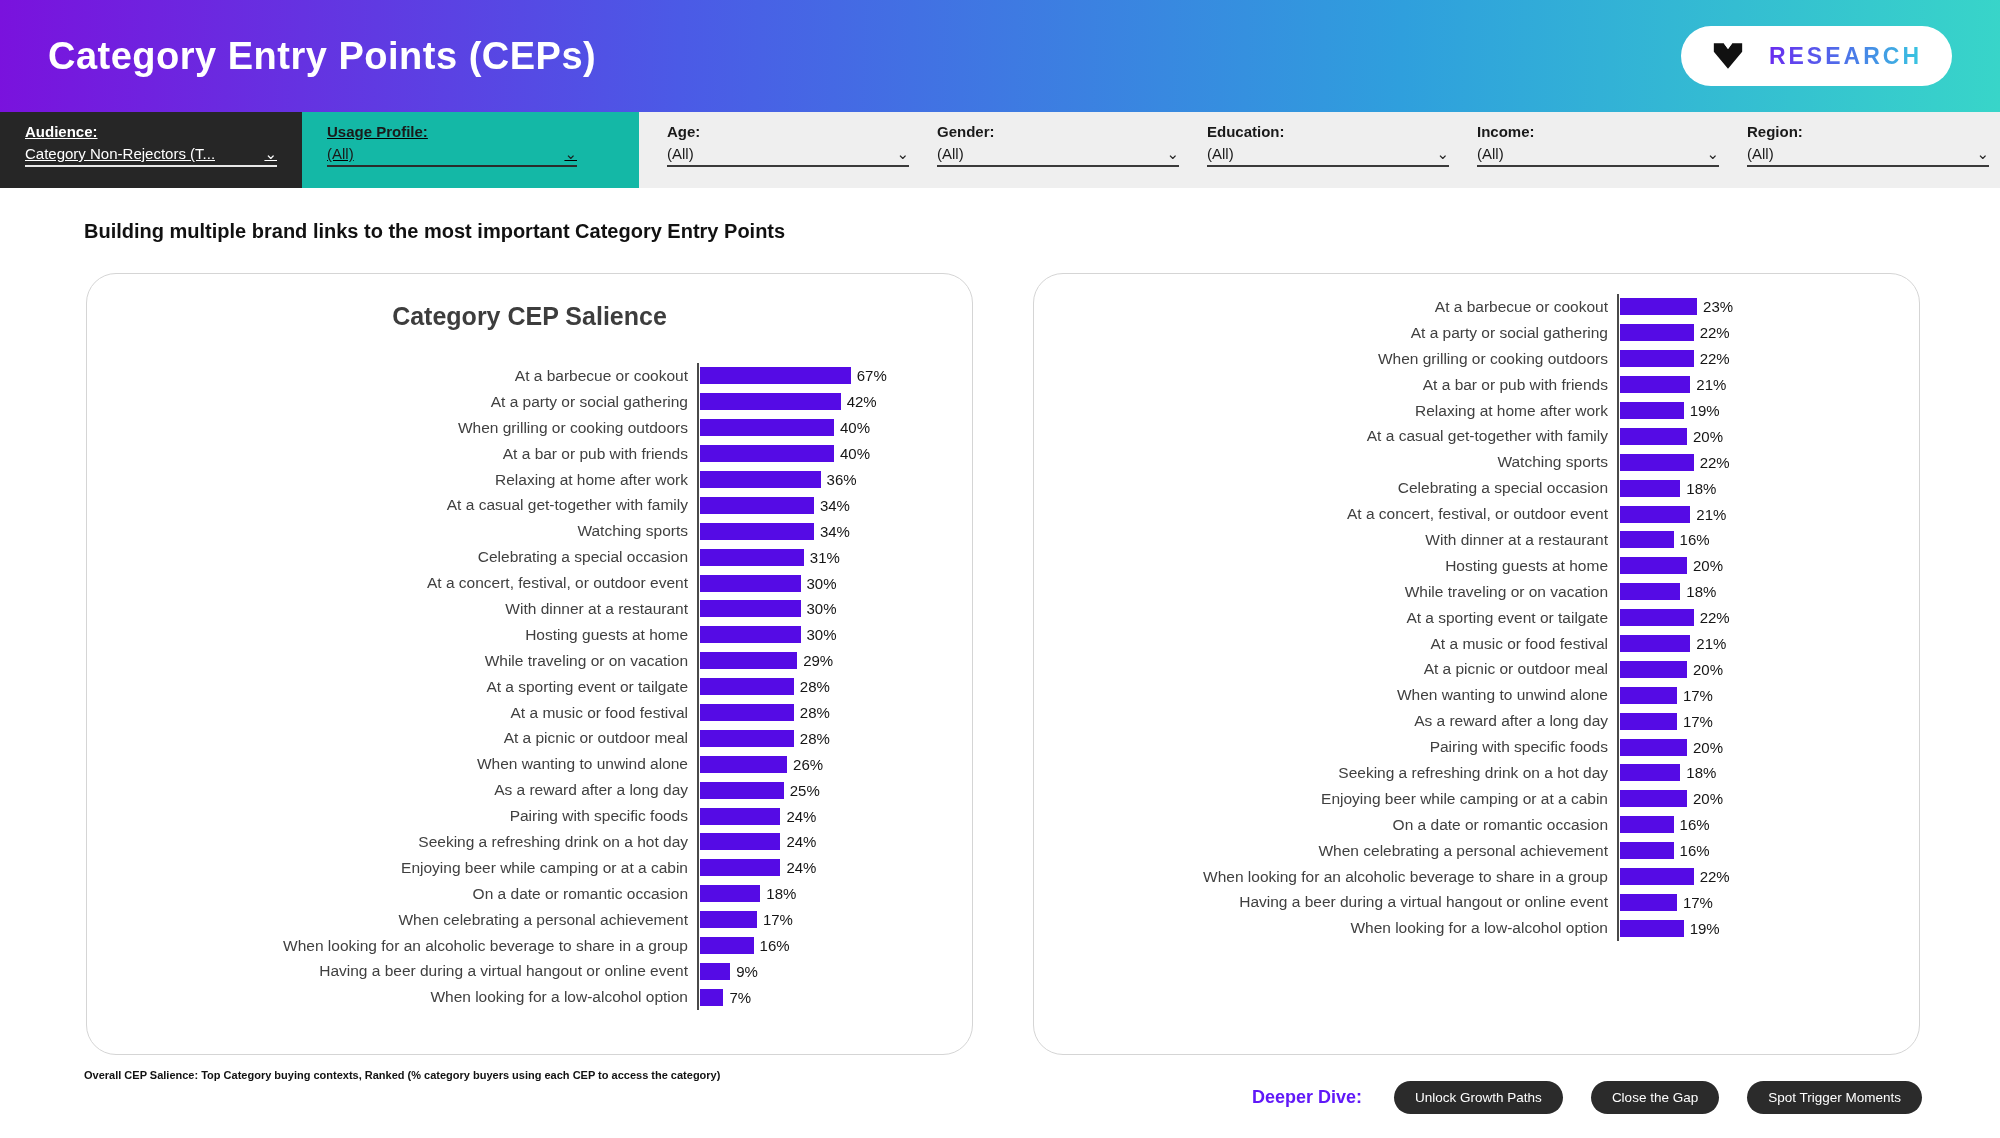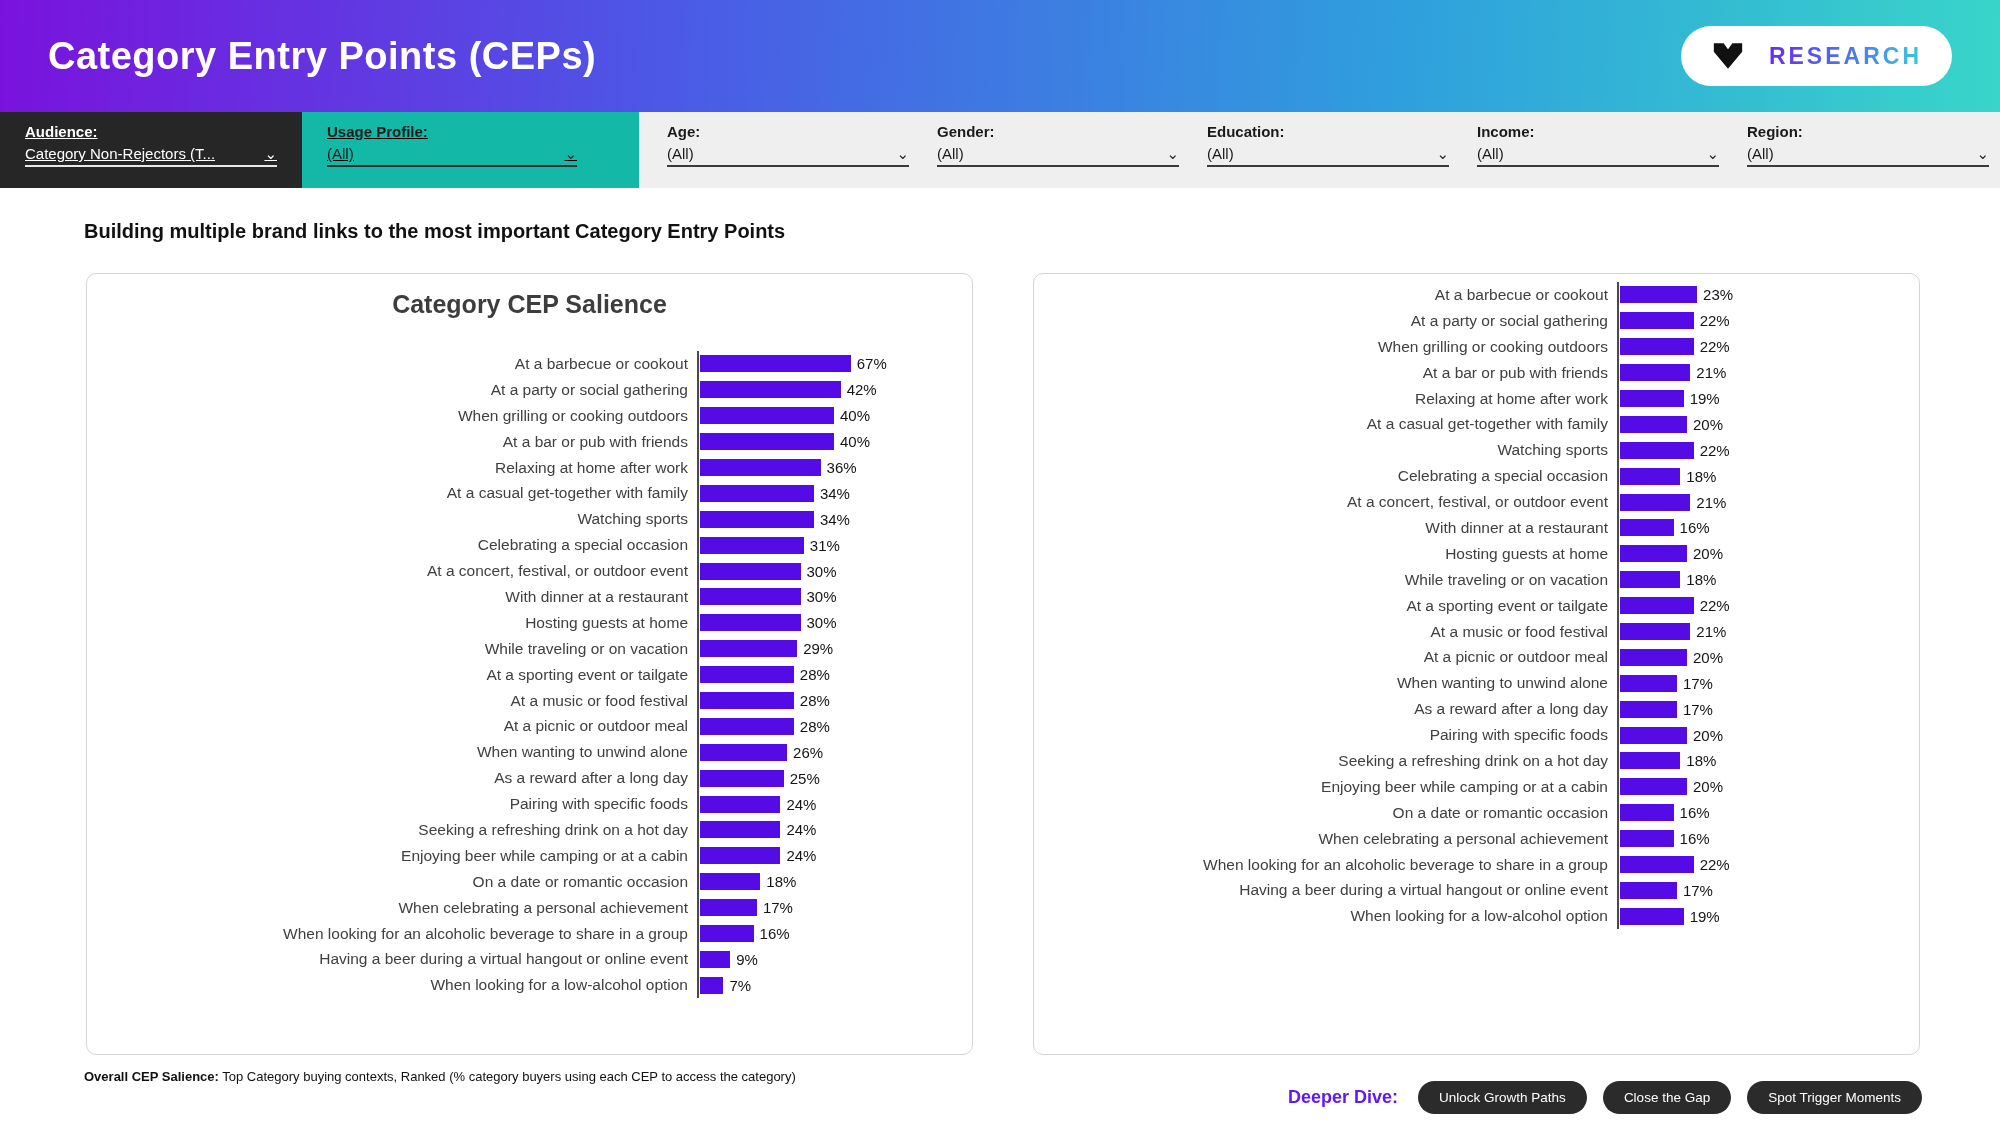--- a/index.html
+++ b/index.html
@@ -34,36 +34,36 @@
   .f-light { flex:1; display:flex; }
   .f-light .filter { padding-left:28px; }
   .f-light .f-control { width:242px; }
 
   
   .subtitle { margin:32px 0 0 84px; font-size:20px; font-weight:bold; color:#111111; }
 
   
   .cards { display:flex; gap:60px; margin:30px 80px 0 86px; }
   .card { flex:1; height:782px; background:#ffffff; border:1px solid #d5d5d5;
-    border-radius:10px; padding:8px 18px 0 18px; }
+    border-radius:30px; padding:20px 18px 0 18px; }
   .card-title { text-align:center; font-size:25px; font-weight:bold; color:#3d3d3d;
     margin:8px 0 32px 0; }
   .chart-row { display:flex; align-items:center; height:25.9px; }
   .row-label { width:var(--lw); text-align:right; padding-right:9px; font-size:15.5px;
     color:#404040; white-space:nowrap; }
   .bar-cell { display:flex; align-items:center; height:100%;
     border-left:2px solid #4a4a4a; padding-left:1px; }
   .bar { height:17px; }
   .bar-value { font-size:15px; color:#151515; margin-left:6px; }
 
   
   .footer { display:flex; justify-content:space-between; align-items:flex-start;
     margin:12px 78px 0 84px; }
-  .footnotes { font-size:13px; color:#111111; line-height:1.6; }
-  .deeper { display:flex; align-items:center; gap:16px; margin-top:14px; }
+  .footnotes { font-size:11px; color:#111111; line-height:1.6;font-weight:bold; }
+  .deeper { display:flex; align-items:center; gap:28px; margin-top:14px; }
   .deeper-label { font-size:18px; font-weight:bold; color:#6018f8; margin-right:4px; }
   .pill-btn { background:#2b2b2b; color:#ffffff; border:none; border-radius:17px;
     font-size:13.5px; font-family:inherit; padding:9px 21px; cursor:pointer; white-space:nowrap; }
 </style>
 </head>
 <body>
 
 <div class="header">
   <div class="header-title">Category Entry Points (CEPs)</div>
   <button class="logo-pill">

